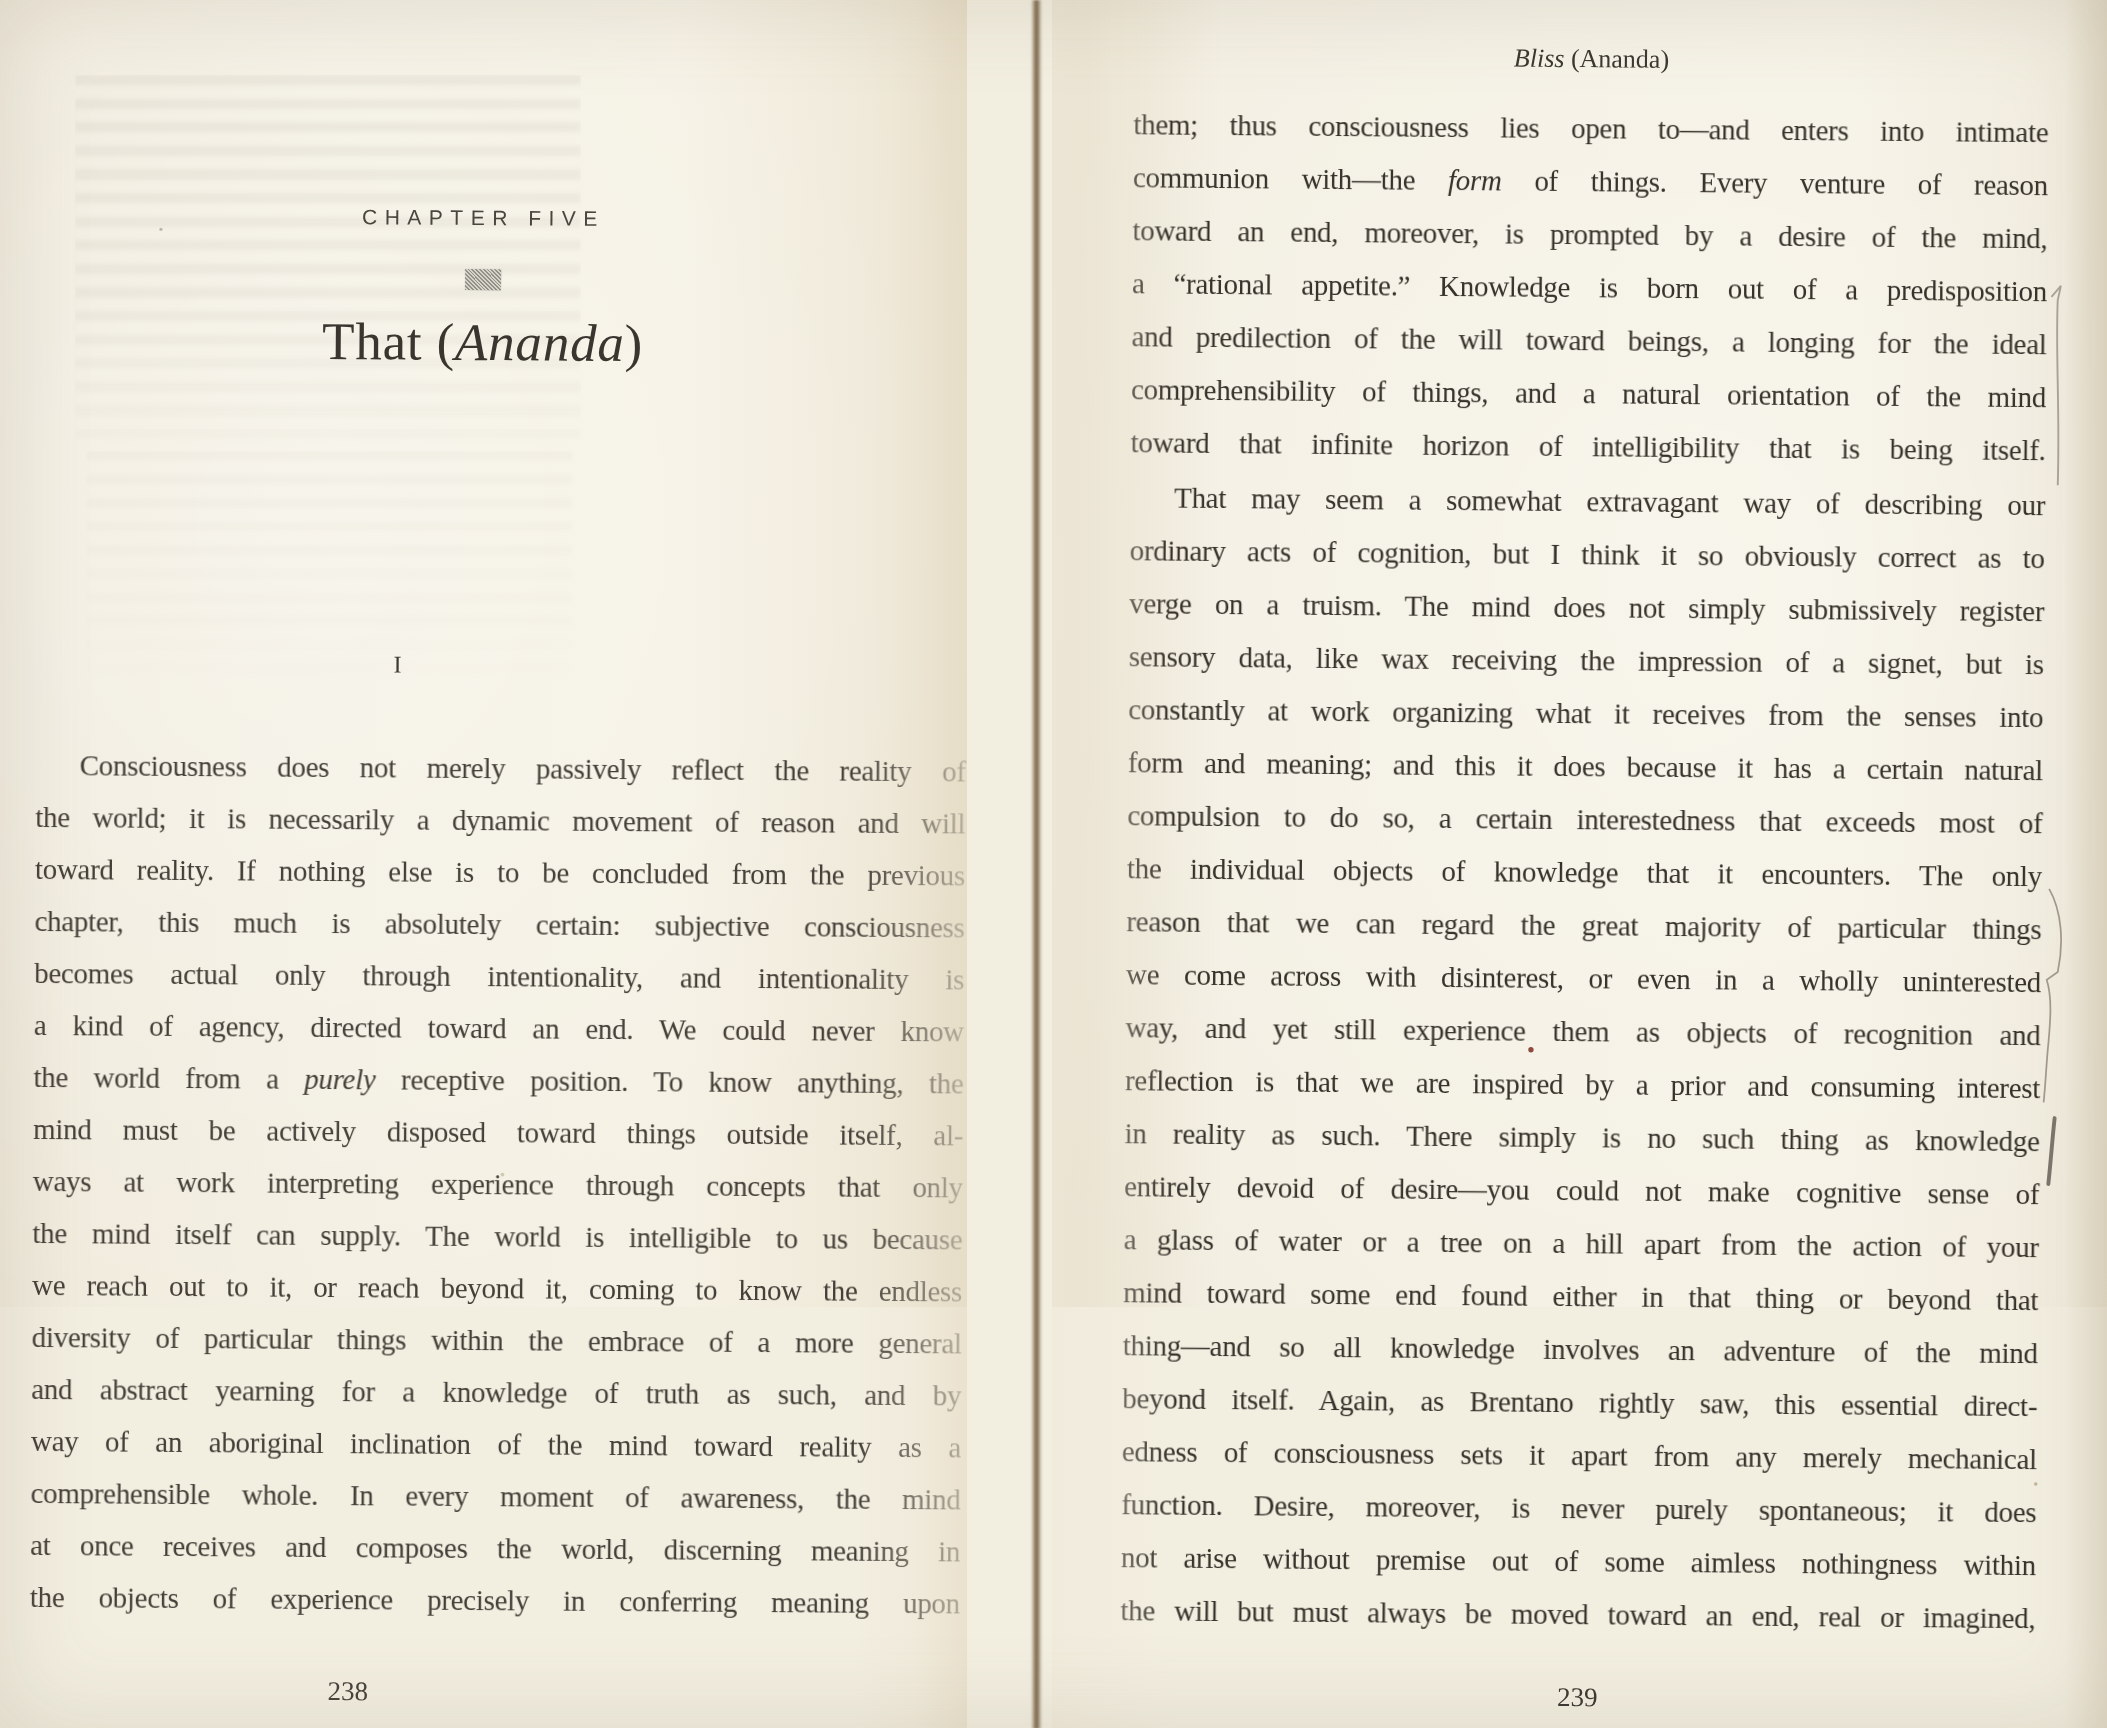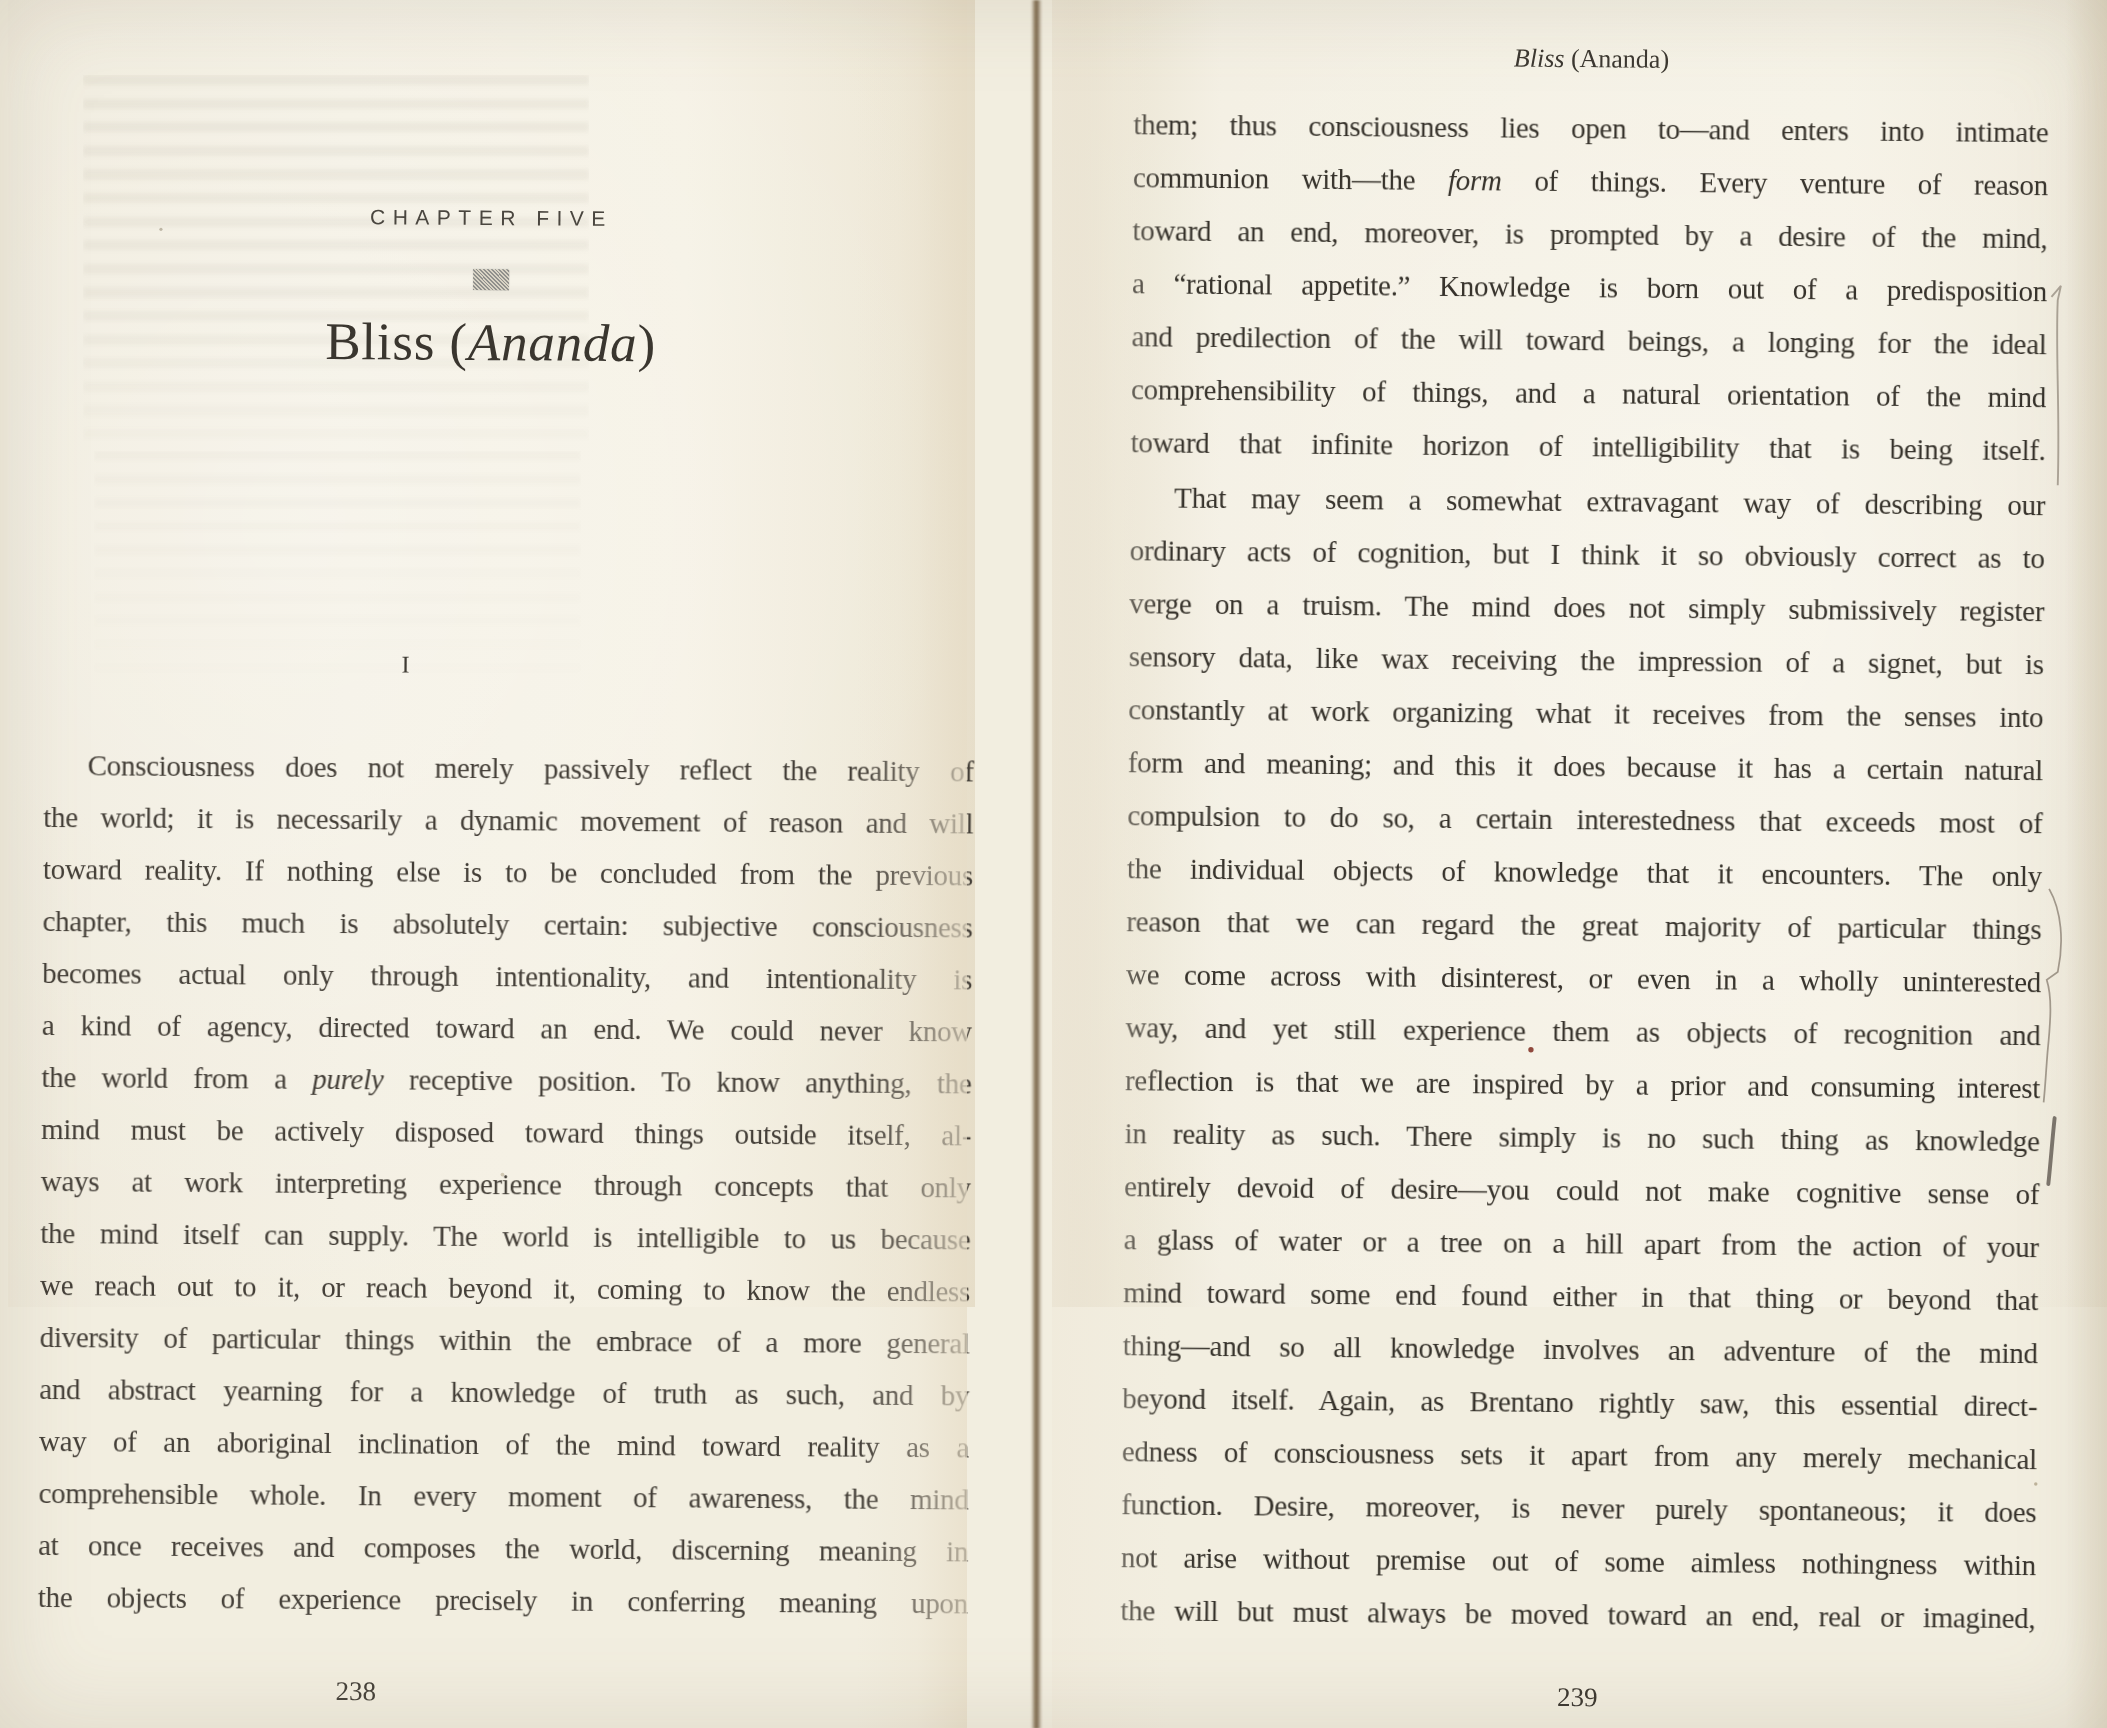--- a/index.html
+++ b/index.html
@@ -4,21 +4,21 @@
 <style>
   html,body{margin:0;padding:0;background:#d8d2c2;}
   .book{
     position:relative;width:2108px;height:1729px;overflow:hidden;
     background:#f2eee0;
     font-family:"Liberation Serif","DejaVu Serif",serif;
   }
   
   .page{position:absolute;top:0;height:1307px;}
   .page-left{
-    left:8px;width:967px;
+    left:0;width:967px;
     background:
       radial-gradient(ellipse 1099px 1256px at 30% 40%, rgba(255,255,255,0.35), rgba(255,255,255,0) 70%),
       linear-gradient(90deg,#efeadb 0%,#f3efe2 35%,#f5f1e4 70%,#eee8d7 92%,#e6ddc8 100%);
   }
   .page-right{
     left:1052px;width:1056px;
     background:
       radial-gradient(ellipse 1178px 1335px at 60% 45%, rgba(255,255,255,0.30), rgba(255,255,255,0) 72%),
       linear-gradient(90deg,#ddd3bd 0%,#ebe5d3 6%,#f3efe2 16%,#f5f1e4 75%,#efeadb 96%,#e9e2d0 100%);
   }
@@ -121,21 +121,21 @@
 <body>
 
 <div class="book">
 
   <div class="page page-left">
     <div class="ghost ghost-a"></div>
     <div class="ghost ghost-b"></div>
     <div class="lp-content">
       <div class="chapter-label">CHAPTER FIVE</div>
       <div class="ornament"></div>
-      <h1 class="chapter-title"><span>Bliss (</span><em>Ananda</em><span>)</span></h1>
+      <h1 class="chapter-title"><span>That (</span><em>Ananda</em><span>)</span></h1>
       <div class="section-marker">I</div>
       <div class="body-block lp-body">
           <div class="line"><span class="indent"></span><span>Consciousness does not merely passively reflect the reality of</span></div>
           <div class="line"><span>the world; it is necessarily a dynamic movement of reason and will</span></div>
           <div class="line"><span>toward reality. If nothing else is to be concluded from the previous</span></div>
           <div class="line"><span>chapter, this much is absolutely certain: subjective consciousness</span></div>
           <div class="line"><span>becomes actual only through intentionality, and intentionality is</span></div>
           <div class="line"><span>a kind of agency, directed toward an end. We could never know</span></div>
           <div class="line"><span>the world from a </span><em>purely</em><span> receptive position. To know anything, the</span></div>
           <div class="line"><span>mind must be actively disposed toward things outside itself, al-</span></div>

